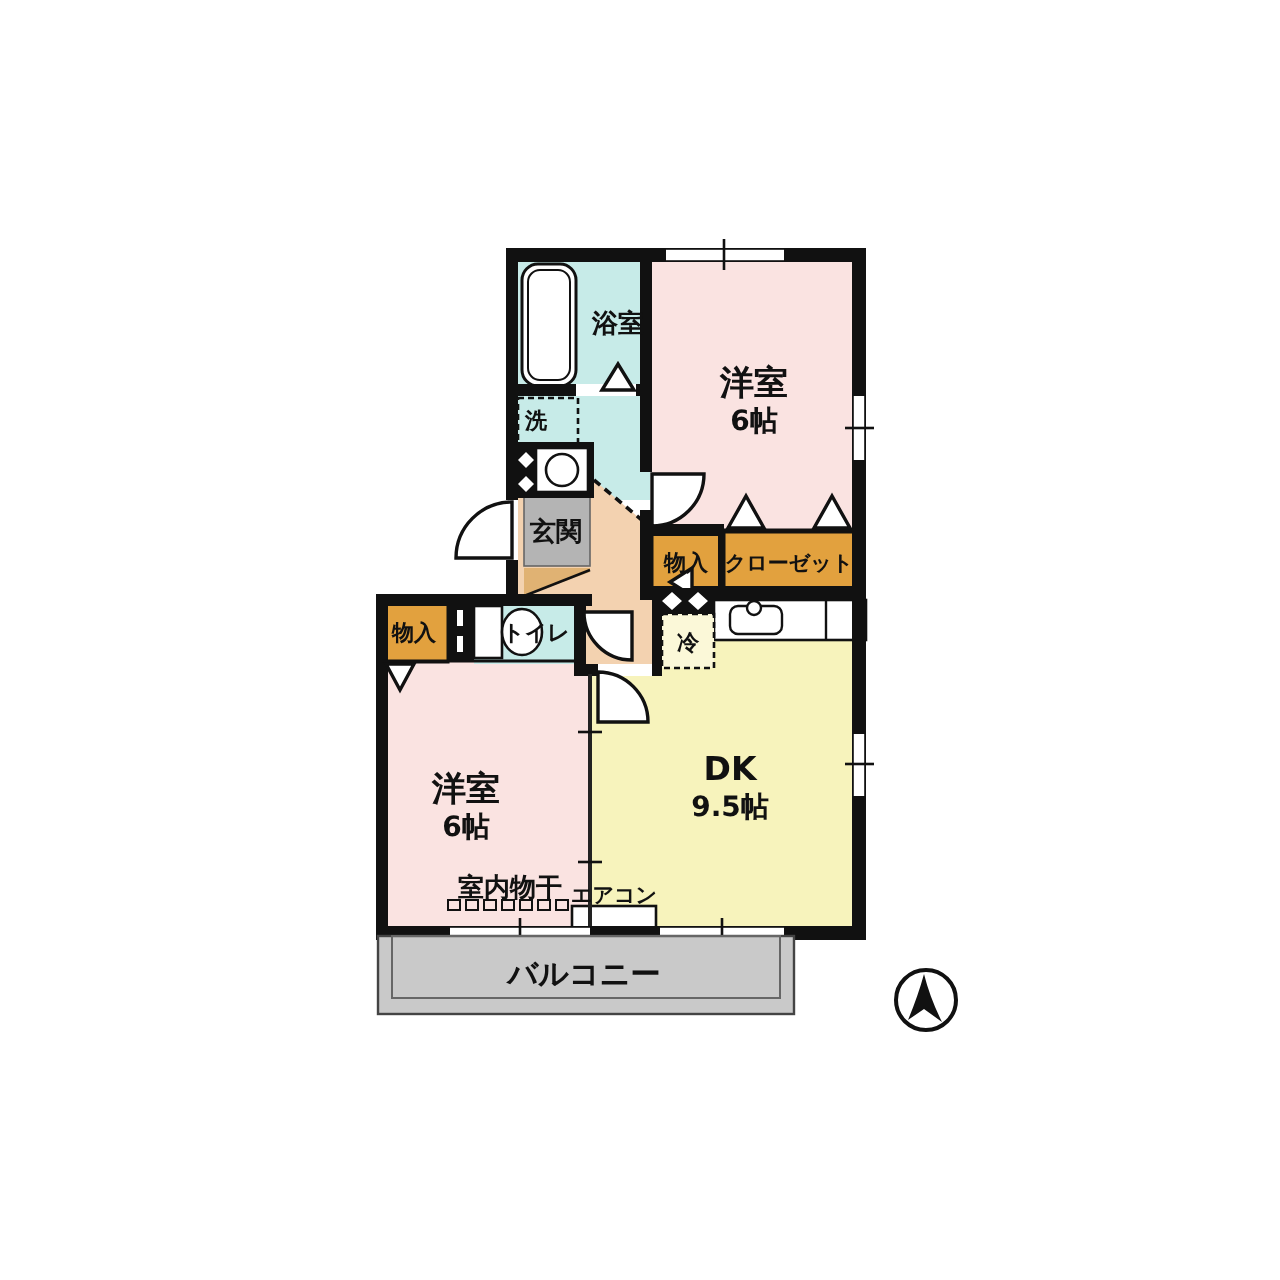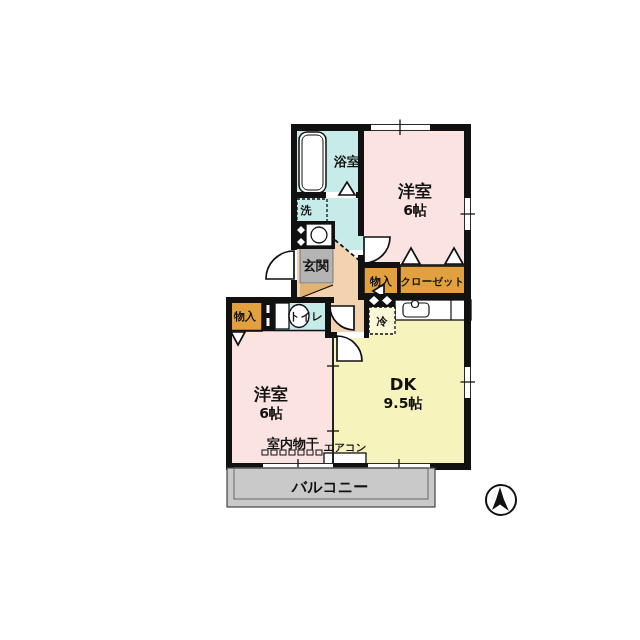--- a/index.html
+++ b/index.html
@@ -1,16 +1,16 @@
 <!DOCTYPE html>
 <html><head>
 <meta charset="utf-8">
 <style>
   html,body{margin:0;padding:0;background:#ffffff;}
-  .stage{position:relative;width:576px;height:640px;background:#fff;overflow:hidden;margin-left:38px;}
+  .stage{position:relative;width:576px;height:640px;background:#fff;overflow:hidden;}
   svg{position:absolute;left:0;top:0;}
   text{font-family:"DejaVu Sans","Liberation Sans",sans-serif;font-weight:bold;fill:#111;}
 </style>
 </head>
 <body>
 
 <div class="stage">
 <svg width="640" height="640" viewBox="0 0 640 640">
 
   <g>

